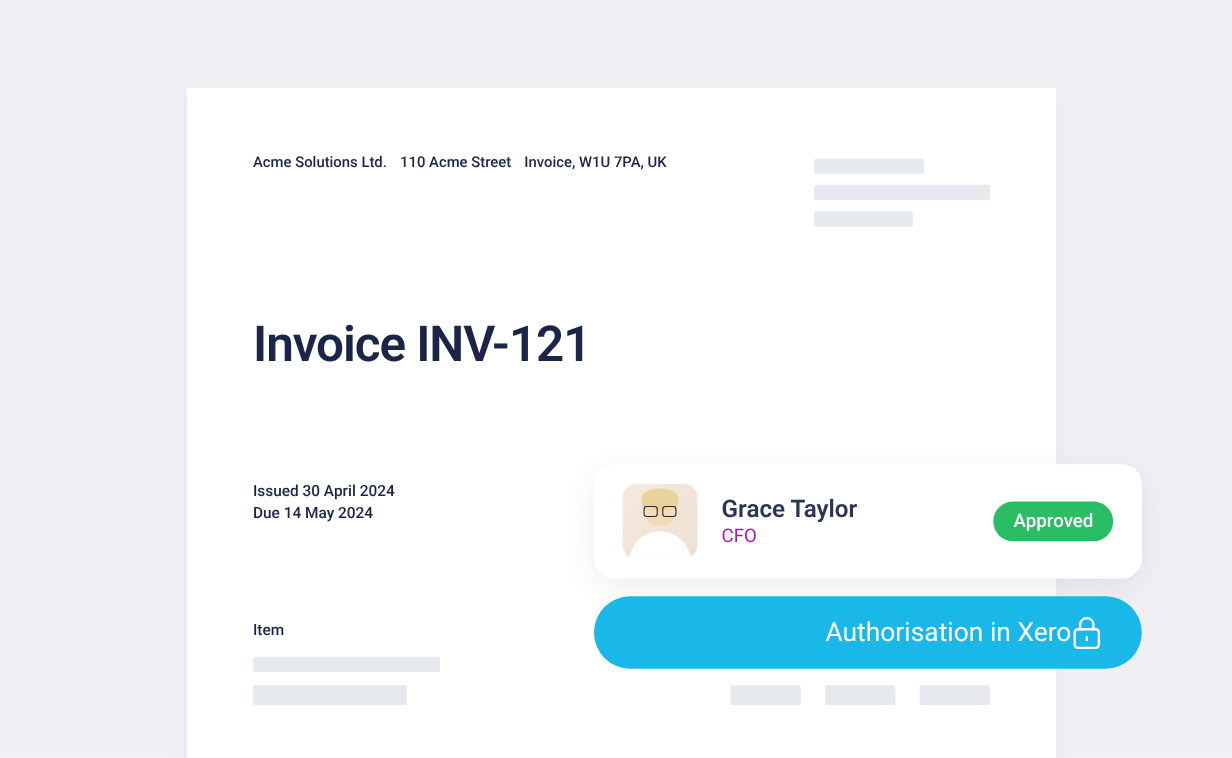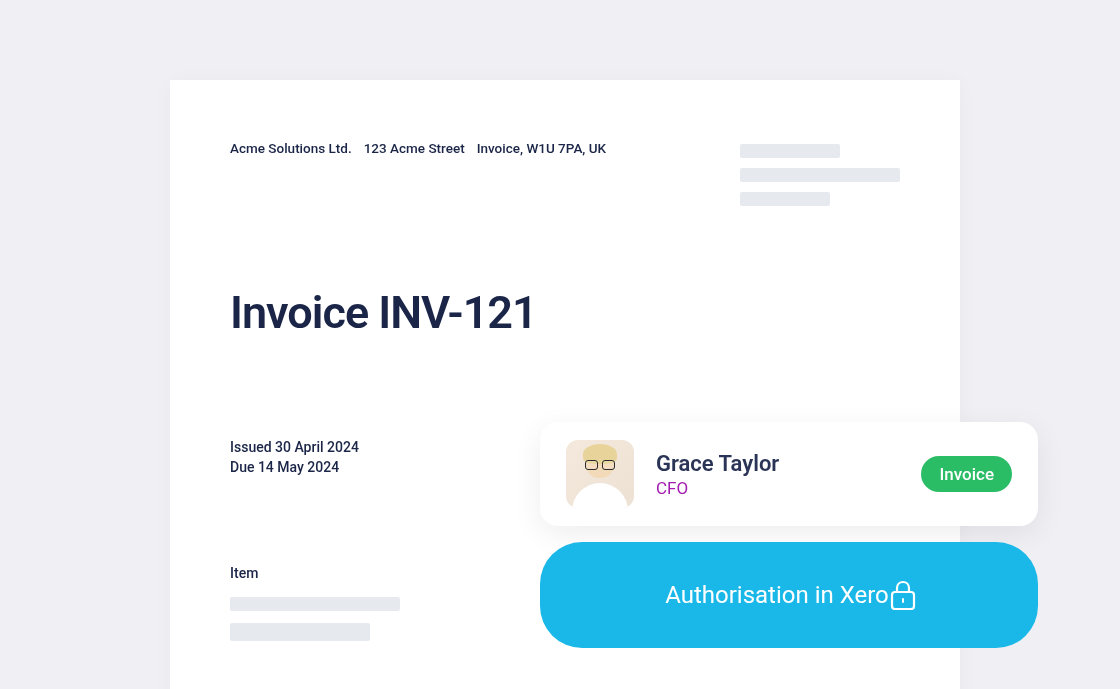--- a/index.html
+++ b/index.html
@@ -207,26 +207,26 @@
       font-size: 17px;
       font-weight: 500;
       padding: 8px 18px;
       border-radius: 22px;
     }
     .auth-button {
       position: absolute;
       left: 540px;
       top: 542px;
       width: 498px;
-      height: 106px;
+      height: 66px;
       background: #1ab8e8;
       border-radius: 42px;
       display: flex;
       align-items: center;
-      justify-content: center;
+      justify-content: flex-end;
       padding: 0 36px 0 40px;
       cursor: pointer;
     }
     .auth-label {
       color: #ffffff;
       font-size: 24px;
       font-weight: 400;
     }
     .lock-icon {
       width: 28px;
@@ -236,21 +236,21 @@
       justify-content: center;
     }
   </style>
 </head>
 <body>
 
 <div class="invoice-document">
   <div class="invoice-header">
     <div class="company-info">
       <div class="company-line">Acme Solutions Ltd.</div>
-      <div class="company-line">123 Acme Street</div>
+      <div class="company-line">110 Acme Street</div>
       <div class="company-line">Invoice, W1U 7PA, UK</div>
     </div>
     <div class="placeholder-group">
       <div class="placeholder-bar ph1"></div>
       <div class="placeholder-bar ph2"></div>
       <div class="placeholder-bar ph3"></div>
     </div>
   </div>
 
   <h1 class="invoice-title">Invoice INV-121</h1>
@@ -277,21 +277,21 @@
 
 <div class="approval-card">
   <div class="avatar">
     <div class="avatar-hair"></div>
     <div class="avatar-glasses"></div>
   </div>
   <div class="approver-info">
     <div class="approver-name">Grace Taylor</div>
     <div class="approver-role">CFO</div>
   </div>
-  <div class="status-badge">Invoice</div>
+  <div class="status-badge">Approved</div>
 </div>
 
 <div class="auth-button">
   <span class="auth-label">Authorisation in Xero</span>
   <span class="lock-icon">
     <svg width="26" height="30" viewBox="0 0 26 30" fill="none">
       <rect x="2" y="12" width="22" height="17" rx="3" stroke="#ffffff" stroke-width="2.2" fill="none"></rect>
       <path d="M7 12 V8 C7 4.5 9.5 2 13 2 C16.5 2 19 4.5 19 8 V12" stroke="#ffffff" stroke-width="2.2" fill="none" stroke-linecap="round"></path>
       <rect x="12" y="18" width="2" height="5" rx="1" fill="#ffffff"></rect>
     </svg>

